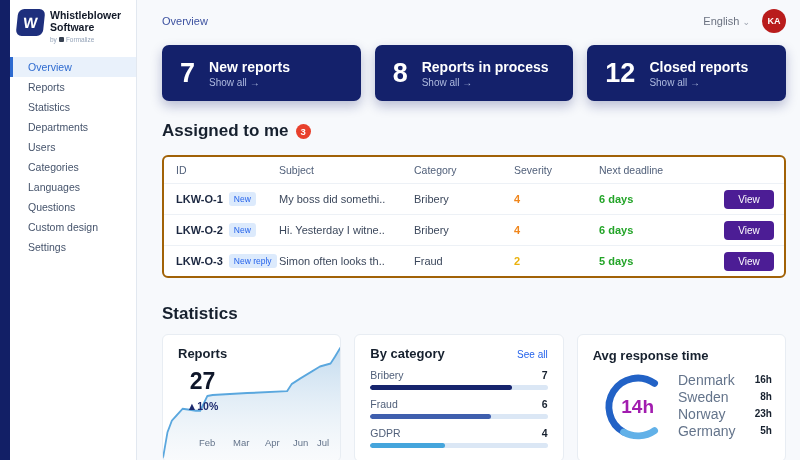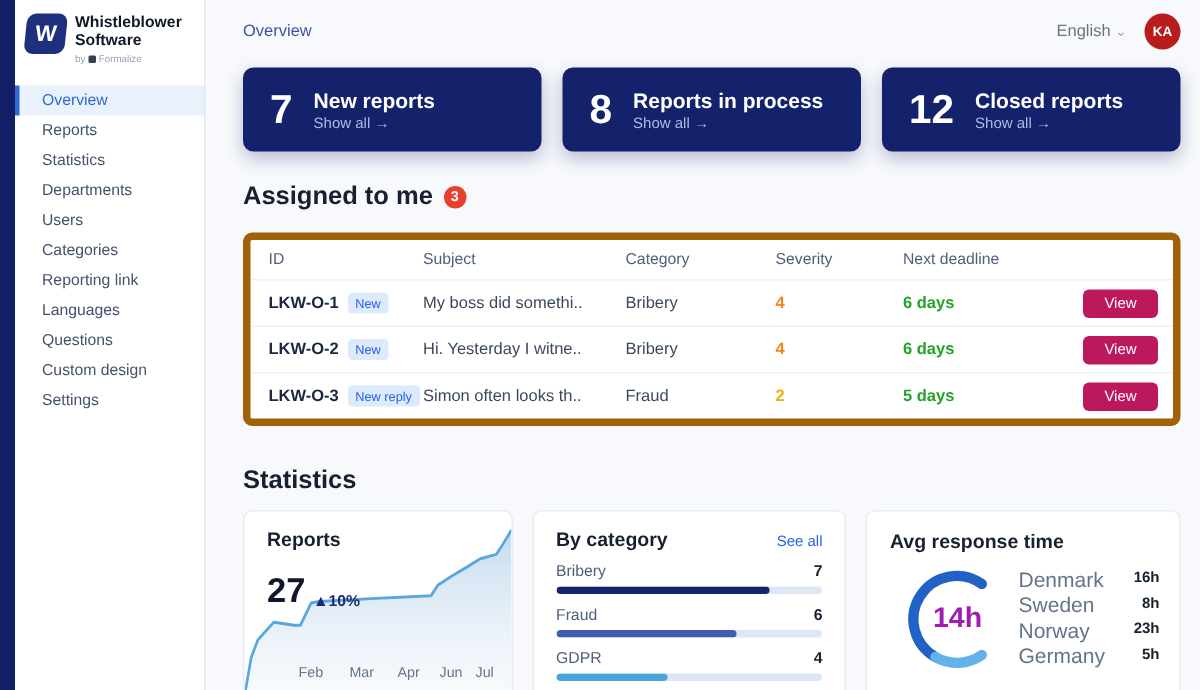--- a/index.html
+++ b/index.html
@@ -34,38 +34,38 @@
   .sum-card { flex:1; background:#14216b; border-radius:7px; height:56px; display:flex; align-items:center; padding-left:18px; gap:14px; box-shadow:0 5px 12px rgba(20,33,107,.28); cursor:pointer; }
   .sum-count { font-size:27px; font-weight:700; color:#fff; }
   .sum-title { font-size:14px; font-weight:700; color:#fff; }
   .sum-link { font-size:10px; color:#aebadf; margin-top:2px; cursor:pointer; }
 
   
   .section-head { display:flex; align-items:center; gap:7px; margin-top:20px; }
   .section-title { font-size:17px; font-weight:700; color:#16202e; }
   .red-badge { width:15px; height:15px; border-radius:50%; background:#e8402c; color:#fff; font-size:9.5px; font-weight:700; display:flex; align-items:center; justify-content:center; }
 
-  .table { margin-top:14px; background:#fff; border:5px solid #a16207; border-radius:6px; overflow:hidden; }
+  .table { margin-top:14px; background:#fff; border:2px solid #a16207; border-radius:6px; overflow:hidden; }
   .t-row { display:grid; grid-template-columns:103px 135px 100px 85px 120px 1fr; align-items:center; padding:0 10px 0 12px; height:31px; border-top:1px solid #edf1f6; }
   .t-head { height:26px; border-top:none; font-size:10.5px; color:#51607a; }
   .cell-id { display:flex; align-items:center; gap:6px; font-size:11px; font-weight:700; color:#1b2740; }
   .id-badge { font-size:8.5px; font-weight:400; color:#2563eb; background:#dceafc; padding:2px 5px; border-radius:3px; }
   .cell-txt { font-size:11px; color:#3c485c; }
   .cell-sev { font-size:11px; font-weight:700; }
   .cell-days { font-size:11px; font-weight:700; color:#23a428; }
-  .view-btn { justify-self:end; width:50px; height:19px; background:#be185d; border:none; border-radius:4px; color:#fff; font-size:10px; font-family:"Liberation Sans", sans-serif; cursor:pointer; }
+  .view-btn { justify-self:end; width:50px; height:19px; background:#4c1d95; border:none; border-radius:4px; color:#fff; font-size:10px; font-family:"Liberation Sans", sans-serif; cursor:pointer; }
 
   
   .stats-title { margin-top:26px; }
   .stats-row { display:flex; gap:13px; margin-top:10px; }
   .stat-card { flex:1; height:128px; background:#fff; border:1px solid #e8edf3; border-radius:6px; position:relative; overflow:hidden; }
 
   .rc-head { position:absolute; top:11px; left:15px; z-index:2; }
   .rc-title { font-size:13px; font-weight:700; color:#16202e; }
-  .rc-number-row { display:flex; align-items:flex-end; gap:5px; margin-top:13px; }
+  .rc-number-row { display:flex; align-items:center; gap:5px; margin-top:7px;flex-direction:column; }
   .rc-number { font-size:23px; font-weight:800; color:#0f172a; }
   .rc-trend { font-size:10.5px; font-weight:700; color:#1c2a6e; }
   .rc-chart { position:absolute; inset:0; width:100%; height:100%; }
   .month-label { position:absolute; bottom:13px; font-size:9.5px; color:#64748b; z-index:2; }
 
   .cc-pad { padding:11px 15px; }
   .cc-head { display:flex; justify-content:space-between; align-items:baseline; }
   .cc-title { font-size:13px; font-weight:700; color:#16202e; }
   .see-all { font-size:10px; color:#2563eb; cursor:pointer; }
   .cat-row { margin-top:8px; }
@@ -113,23 +113,20 @@
           <span>Statistics</span>
         </div>
       <div class="nav-item">
           <span>Departments</span>
         </div>
       <div class="nav-item">
           <span>Users</span>
         </div>
       <div class="nav-item">
           <span>Categories</span>
-        </div>
-      <div class="nav-item">
-          <span>Reporting link</span>
         </div>
       <div class="nav-item">
           <span>Languages</span>
         </div>
       <div class="nav-item">
           <span>Questions</span>
         </div>
       <div class="nav-item">
           <span>Custom design</span>
         </div>

